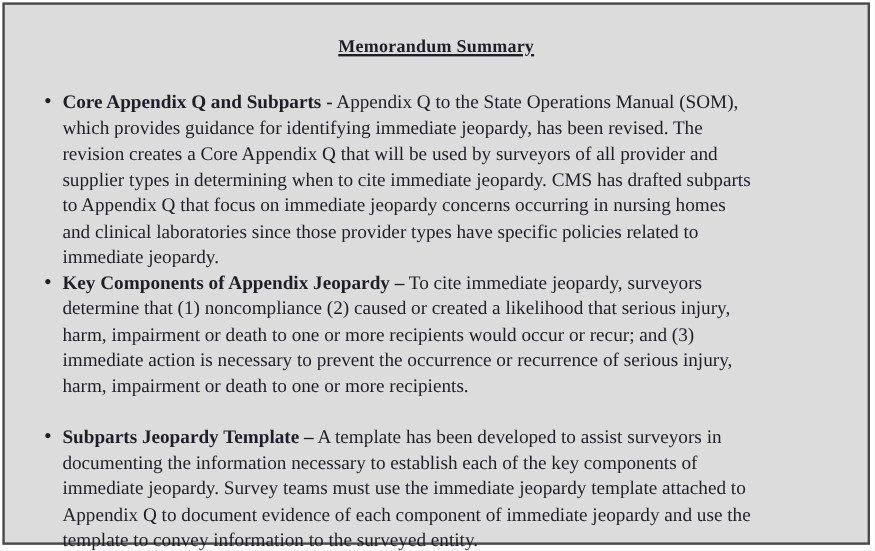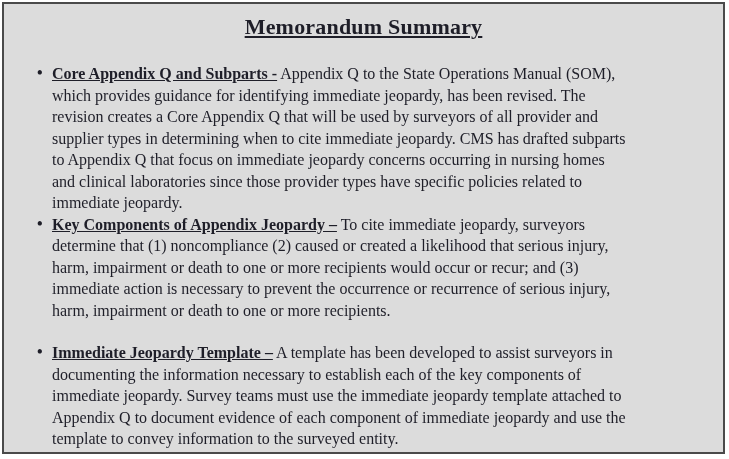--- a/index.html
+++ b/index.html
@@ -18,24 +18,24 @@
     position: absolute;
     left: 2px;
     top: 2px;
     width: 723px;
     height: 452px;
     box-sizing: border-box;
     border: 2px solid #4a4a4a;
     background: #dcdcdc;
   }
   .memo-title {
-    margin-top: 12px;
+    margin-top: 24px;
     text-align: center;
     font-weight: bold;
-    font-size: 22px;
+    font-size: 15px;
     line-height: 22px;
     text-decoration: underline;
     text-decoration-thickness: 2px;
     text-underline-offset: 2px;
     color: #1e1e28;
     letter-spacing: 0.2px;
   }
   ul.bullets {
     list-style: none;
     margin: 25px 14px 0 0;
@@ -53,21 +53,20 @@
   }
   .bullet-dot {
     position: absolute;
     left: -15px;
     top: -1px;
     font-weight: bold;
     color: #1e1e28;
   }
   .bullet-label {
     font-weight: bold;
-    text-decoration: underline;
   }
   .bullet-text {
     white-space: pre-line;
     text-align: right;
   }
 </style>
 </head>
 <body>
 
 <div class="memo-box">
@@ -79,19 +78,19 @@
 revision creates a Core Appendix Q that will be used by surveyors of all provider and
 supplier types in determining when to cite immediate jeopardy. CMS has drafted subparts
 to Appendix Q that focus on immediate jeopardy concerns occurring in nursing homes
 and clinical laboratories since those provider types have specific policies related to
 immediate jeopardy.</span></li>
     <li class="bullet-item"><span class="bullet-dot">•</span><span class="bullet-label">Key Components of Appendix Jeopardy –</span><span class="bullet-text"> To cite immediate jeopardy, surveyors
 determine that (1) noncompliance (2) caused or created a likelihood that serious injury,
 harm, impairment or death to one or more recipients would occur or recur; and (3)
 immediate action is necessary to prevent the occurrence or recurrence of serious injury,
 harm, impairment or death to one or more recipients.</span></li>
-    <li class="bullet-item spaced"><span class="bullet-dot">•</span><span class="bullet-label">Immediate Jeopardy Template –</span><span class="bullet-text"> A template has been developed to assist surveyors in
+    <li class="bullet-item spaced"><span class="bullet-dot">•</span><span class="bullet-label">Subparts Jeopardy Template –</span><span class="bullet-text"> A template has been developed to assist surveyors in
 documenting the information necessary to establish each of the key components of
 immediate jeopardy. Survey teams must use the immediate jeopardy template attached to
 Appendix Q to document evidence of each component of immediate jeopardy and use the
 template to convey information to the surveyed entity.</span></li>
   </ul>
 </div>
 
 </body></html>

